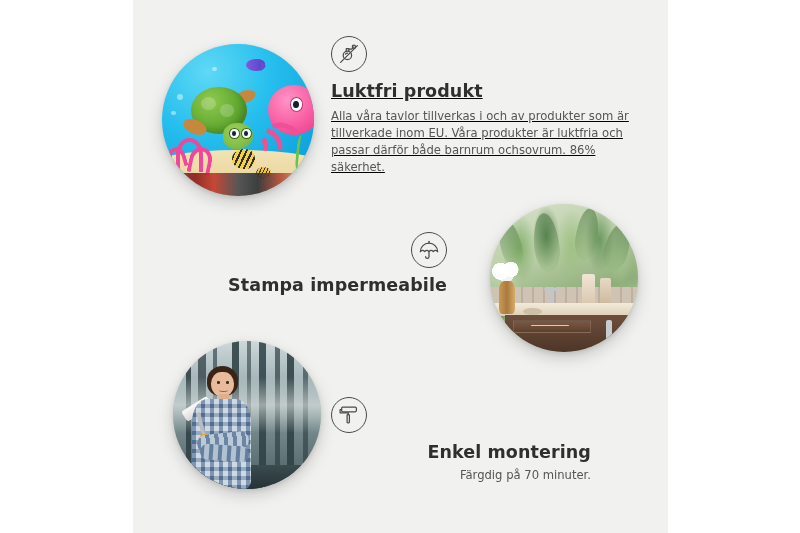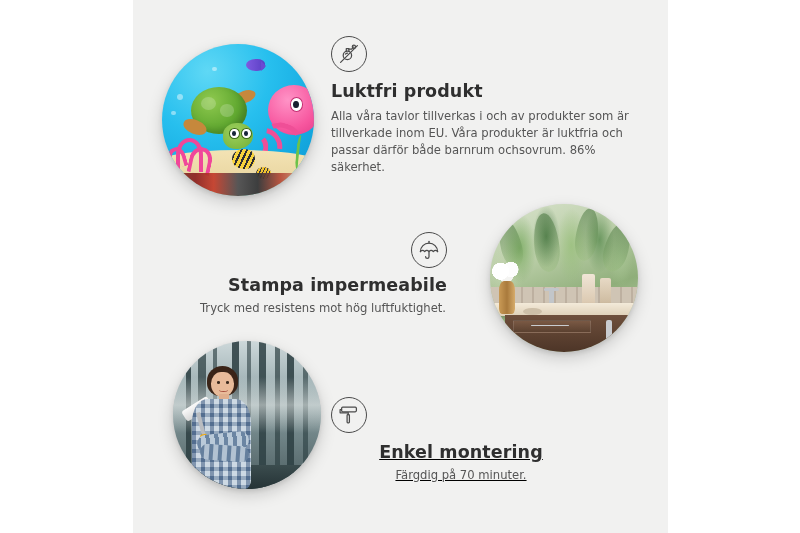--- a/index.html
+++ b/index.html
@@ -308,32 +308,32 @@
     letter-spacing:.1px;
     line-height:1.25;
   }
   .f-body {
     font-size:11.6px;
     color:#555555;
     line-height:1.48;
   }
 
   
-  #feature-odourless { left:331px; top:36px; width:300px; text-align:left; }
+  #feature-odourless { left:331px; top:36px; width:300px; text-align:left;text-decoration:underline; }
   #feature-odourless .icon-circle { margin-bottom:9px; }
   #feature-odourless .f-title { margin-bottom:5px; }
 
   
   #feature-waterproof { left:199px; top:232px; width:248px; text-align:right; }
   #feature-waterproof .icon-row { display:flex; justify-content:flex-end; margin-bottom:7px; }
   #feature-waterproof .f-title { margin-bottom:3px; }
   #feature-waterproof .f-body { text-align:center; }
 
   
-  #feature-easy { left:331px; top:397px; width:260px; text-align:center;text-decoration:underline; }
+  #feature-easy { left:331px; top:397px; width:260px; text-align:right; }
   #feature-easy .icon-circle { margin-bottom:9px; }
   #feature-easy .f-title { margin-bottom:3px; }
 </style>
 </head>
 <body>
 
 <div id="stage">
 
   <div class="panel"></div>
 
@@ -443,21 +443,20 @@
       <div class="icon-circle">
         <svg width="24" height="24" viewBox="0 0 24 24" fill="none" stroke="#4b4b4b" stroke-width="1.25" stroke-linecap="round" stroke-linejoin="round">
           <path d="M3.4 13.6C3.4 8.9 7.2 5.1 12 5.1s8.6 3.8 8.6 8.5"></path>
           <path d="M3.4 13.6c1.4-1.6 2.9-1.6 4.3 0 1.4-1.6 2.9-1.6 4.3 0 1.4-1.6 2.9-1.6 4.3 0 1.4-1.6 2.9-1.6 4.3 0"></path>
           <path d="M12 5.1V3.3"></path>
           <path d="M12 13.6v5.1c0 .9-.8 1.7-1.7 1.7s-1.7-.8-1.7-1.7"></path>
         </svg>
       </div>
     </div>
     <div class="f-title">Stampa impermeabile</div>
-    <div class="f-body">Tryck med resistens mot hög luftfuktighet.</div>
   </div>
 
   <div class="feature" id="feature-easy">
     <div class="icon-circle">
       <svg width="24" height="24" viewBox="0 0 24 24" fill="none" stroke="#4b4b4b" stroke-width="1.25" stroke-linecap="round" stroke-linejoin="round">
         <rect x="4.6" y="4.2" width="14.8" height="4.6" rx="1.2"></rect>
         <path d="M4.6 6.5H3.1v3.3h8.1"></path>
         <path d="M11.2 9.8v1.9"></path>
         <rect x="10.1" y="11.7" width="2.3" height="8.1" rx="0.7"></rect>
       </svg>

